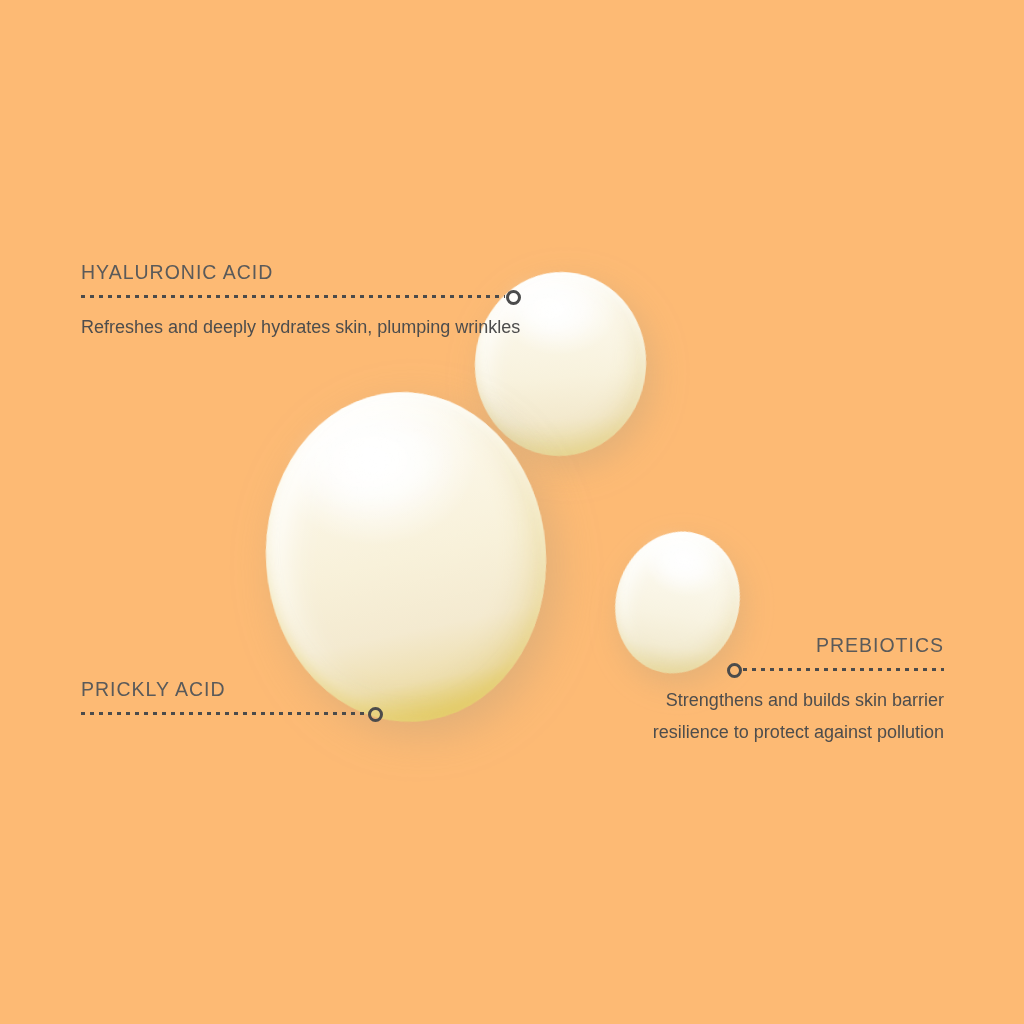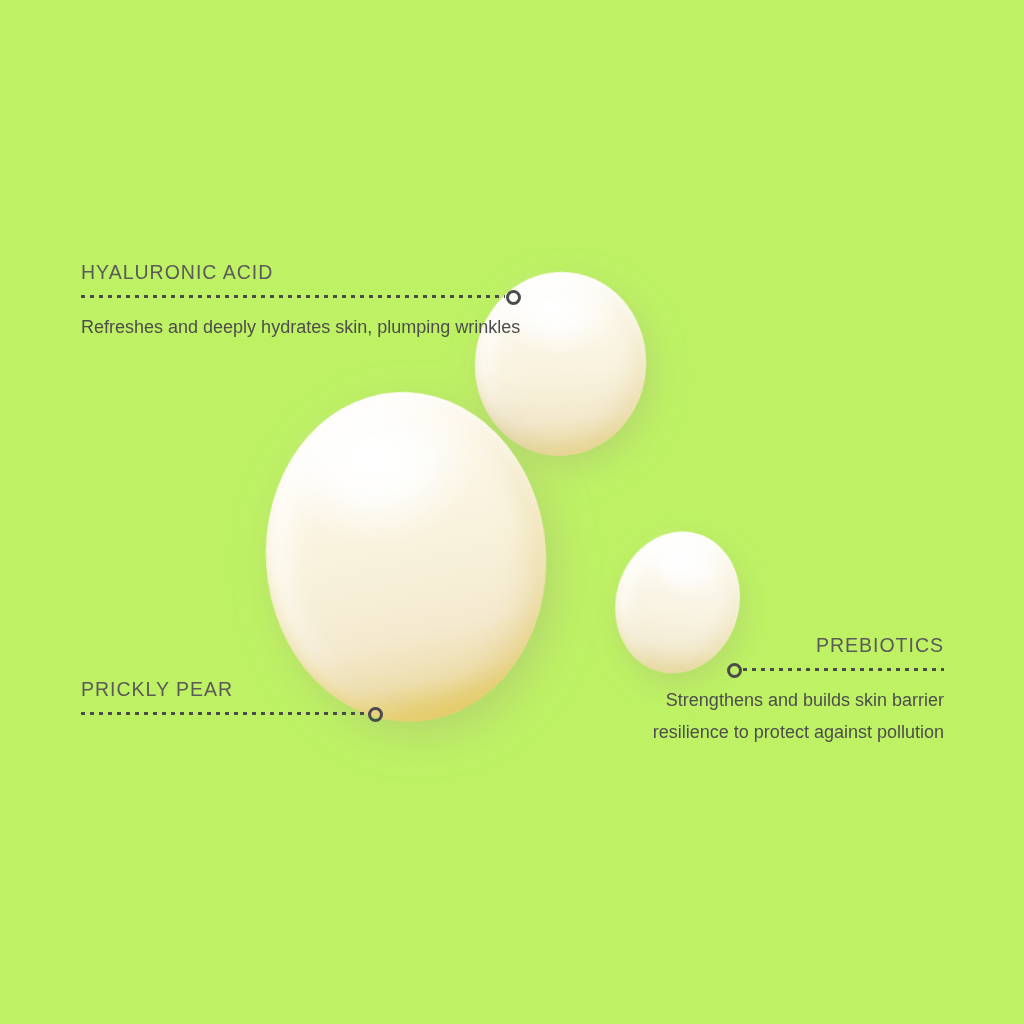--- a/index.html
+++ b/index.html
@@ -10,21 +10,21 @@
     width: 1024px;
     height: 1024px;
     background: #f4f4f3;
     font-family: "Liberation Sans", sans-serif;
     overflow: hidden;
   }
   #stage {
     position: relative;
     width: 1024px;
     height: 1024px;
-    background: #bef264;
+    background: #fdba74;
   }
 
   
   .droplet {
     position: absolute;
     border-radius: 50%;
   }
   .droplet .body {
     position: absolute;
     inset: 0;
@@ -237,21 +237,21 @@
   <div class="callout" id="callout-hyaluronic-acid">
     <p class="callout-title">HYALURONIC ACID</p>
     <div class="leader">
       <div class="leader-line"></div>
       <div class="leader-node"></div>
     </div>
     <p class="callout-desc">Refreshes and deeply hydrates skin, plumping wrinkles</p>
   </div>
 
   <div class="callout" id="callout-prickly-pear">
-    <p class="callout-title">PRICKLY PEAR</p>
+    <p class="callout-title">PRICKLY ACID</p>
     <div class="leader">
       <div class="leader-line"></div>
       <div class="leader-node"></div>
     </div>
   </div>
 
   <div class="callout" id="callout-prebiotics">
     <p class="callout-title">PREBIOTICS</p>
     <div class="leader">
       <div class="leader-line"></div>

